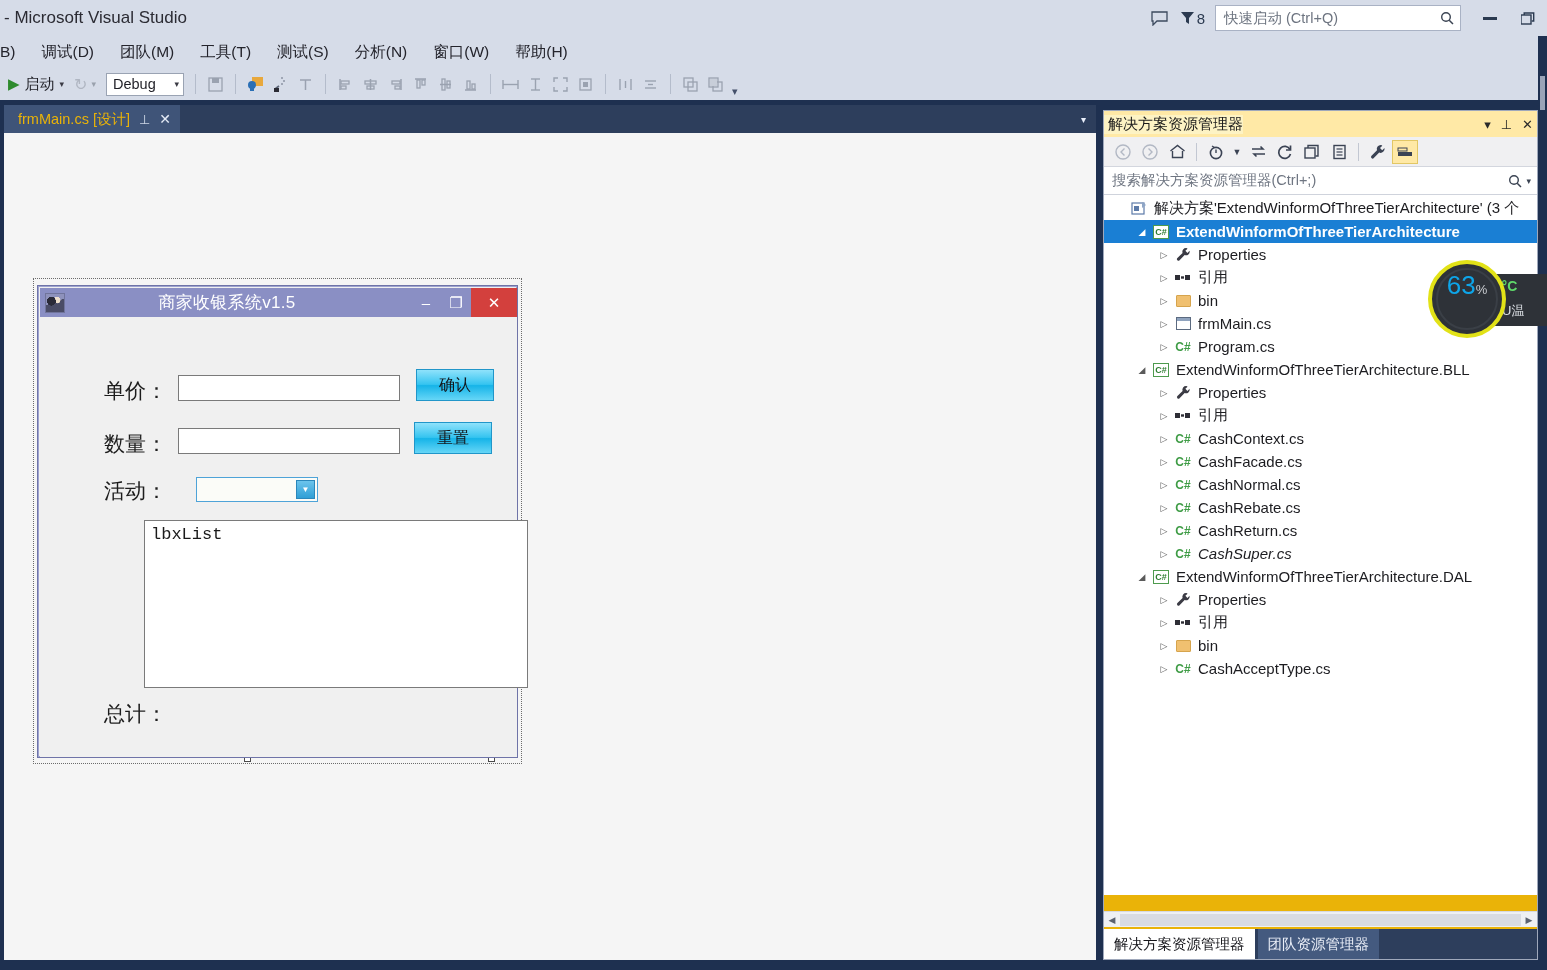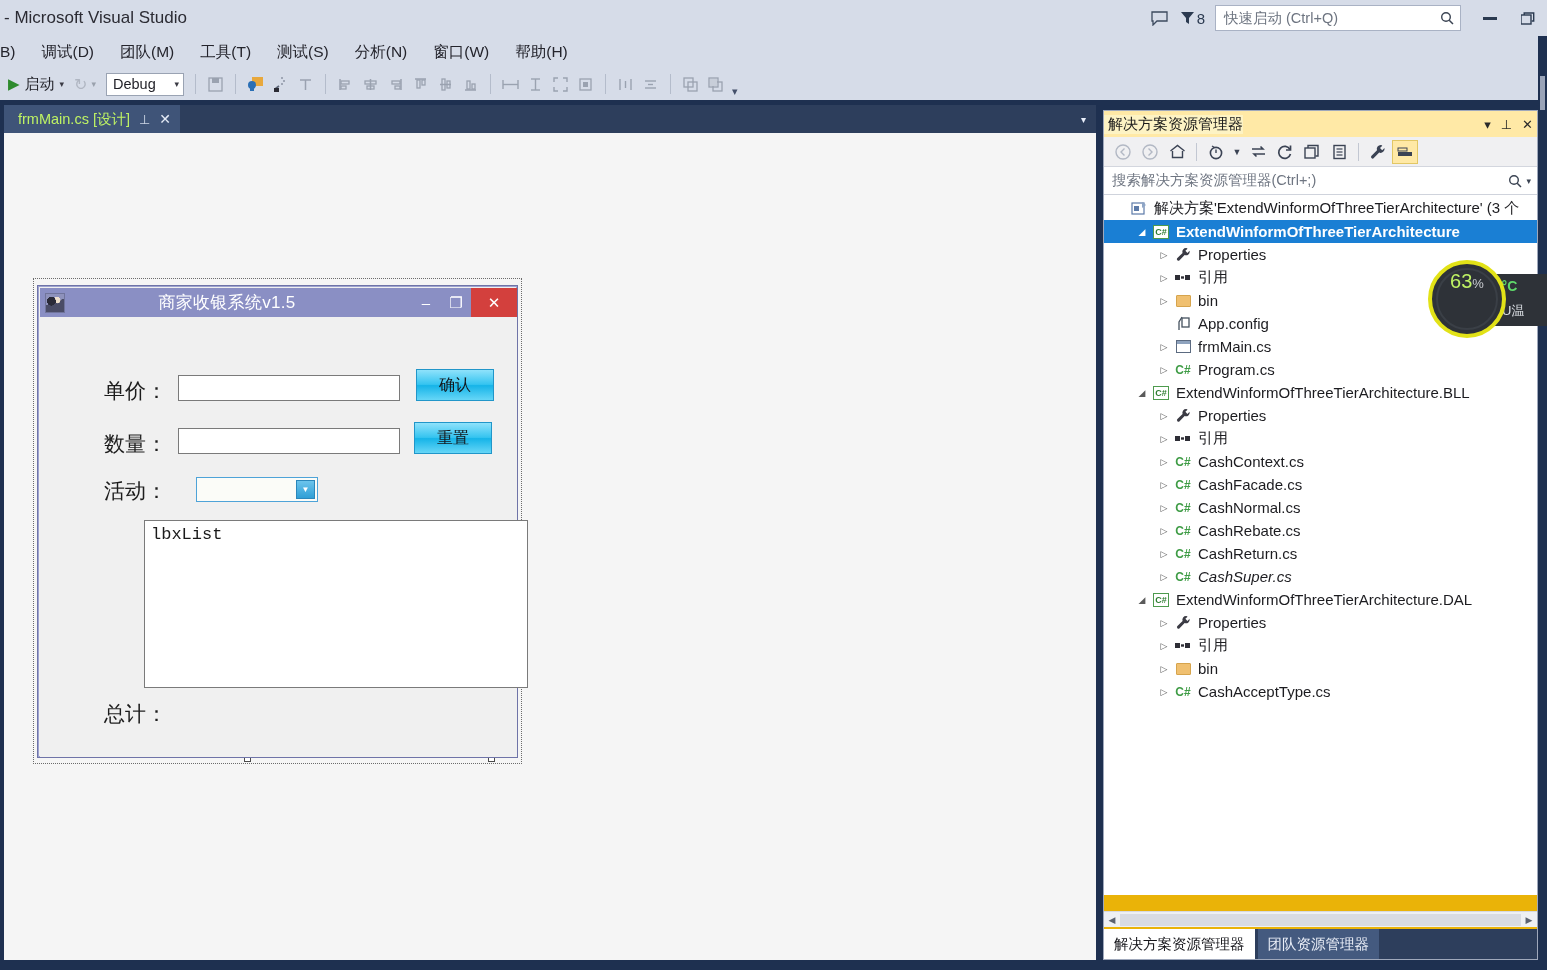--- a/index.html
+++ b/index.html
@@ -105,21 +105,21 @@
   .doctab-strip {
     position: absolute; left: 0; top: 0; width: 1092px; height: 28px;
     background: #2d3e5c;
     display: flex; align-items: flex-end;
   }
   .doctab {
     height: 28px; background: #3f5478; display: flex; align-items: center;
     padding: 0 9px 0 14px; gap: 9px;
     border-top: 1px solid #4e6punk;
   }
-  .doctab-label { font-size: 14.5px; color: #bef264; }
+  .doctab-label { font-size: 14.5px; color: #eab308; }
   .doctab-pin { font-size: 13px; color: #cdd6e6; }
   .doctab-close { font-size: 14px; color: #e6ecf7; }
   .doctab-dropdown {
     position: absolute; right: 10px; top: 9px; font-size: 10px; color: #e8eefa;
   }
   .designer-surface {
     position: absolute; left: 0; top: 28px; width: 1092px; height: 827px;
     background: #f5f5f5;
   }
 
@@ -306,21 +306,21 @@
     position: absolute; left: 0px; top: 0px; width: 78px; height: 78px;
     border-radius: 50%; background: #2e3238;
     border: 4px solid #e2e217;
     display: flex; align-items: center; justify-content: center;
   }
   .cpu-ring-inner {
     width: 62px; height: 62px; border-radius: 50%;
     background: #2e3238; border: 2px solid #3a3f46;
     display: flex; align-items: baseline; justify-content: center;
   }
-  .cpu-pct { font-size: 20px; color: #bef264; }
+  .cpu-pct { font-size: 26px; color: #0ea5e9; }
   .cpu-pct-sym { font-size: 13px; color: #c9ccd0; }
 
   
   .right-strip {
     position: absolute; right: 0; top: 36px; width: 9px; height: 934px;
     background: #1e3050;
   }
   .left-strip {
     position: absolute; left: 0; top: 100px; width: 4px; height: 870px;
     background: #1e3050;
@@ -726,30 +726,20 @@
           <span style="padding-left: 4px;">引用</span>
         </div>
         <div class="tree-row" style="padding-left: 52px;">
           <span class="tw">▷</span>
           <span class="ti">
             <span class="icon-folder"></span>
           </span>
           <span style="padding-left: 4px;">bin</span>
         </div>
         <div class="tree-row" style="padding-left: 52px;">
-          <span class="tw"></span>
-          <span class="ti">
-            <svg width="15" height="15" viewBox="0 0 15 15">
-              <path d="M3 14V6l3-5" fill="none" stroke="#46525f" stroke-width="1.3"></path>
-              <rect x="6" y="2" width="7" height="9" fill="none" stroke="#46525f" stroke-width="1.3"></rect>
-            </svg>
-          </span>
-          <span style="padding-left: 4px;">App.config</span>
-        </div>
-        <div class="tree-row" style="padding-left: 52px;">
           <span class="tw">▷</span>
           <span class="ti">
             <span class="icon-form"></span>
           </span>
           <span style="padding-left: 4px;">frmMain.cs</span>
         </div>
         <div class="tree-row" style="padding-left: 52px;">
           <span class="tw">▷</span>
           <span class="ti">
             <span class="icon-cs-plain">C#</span>

